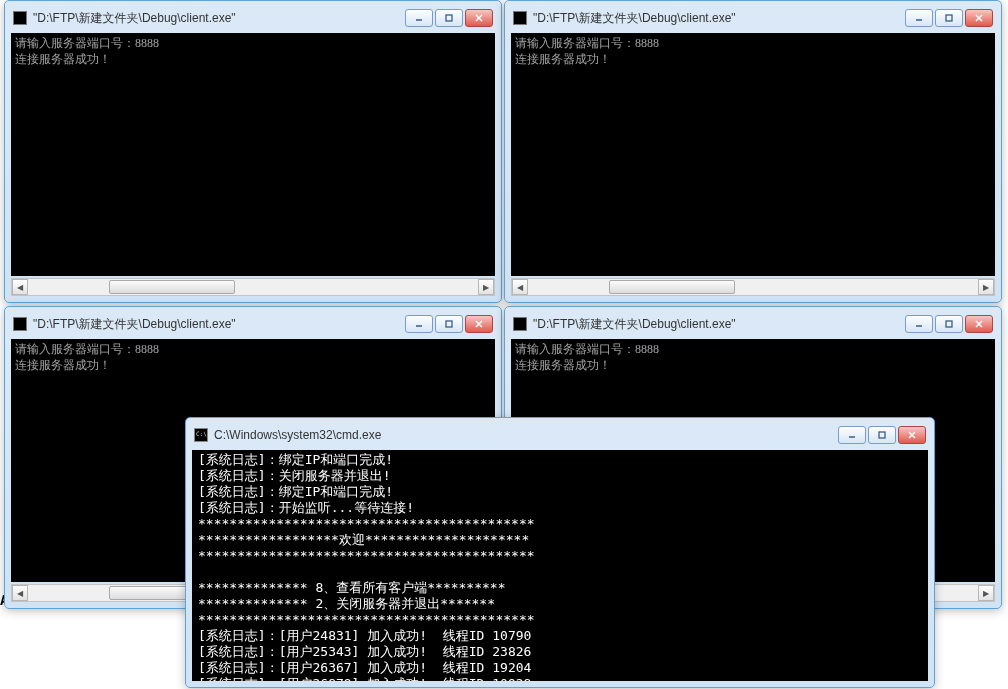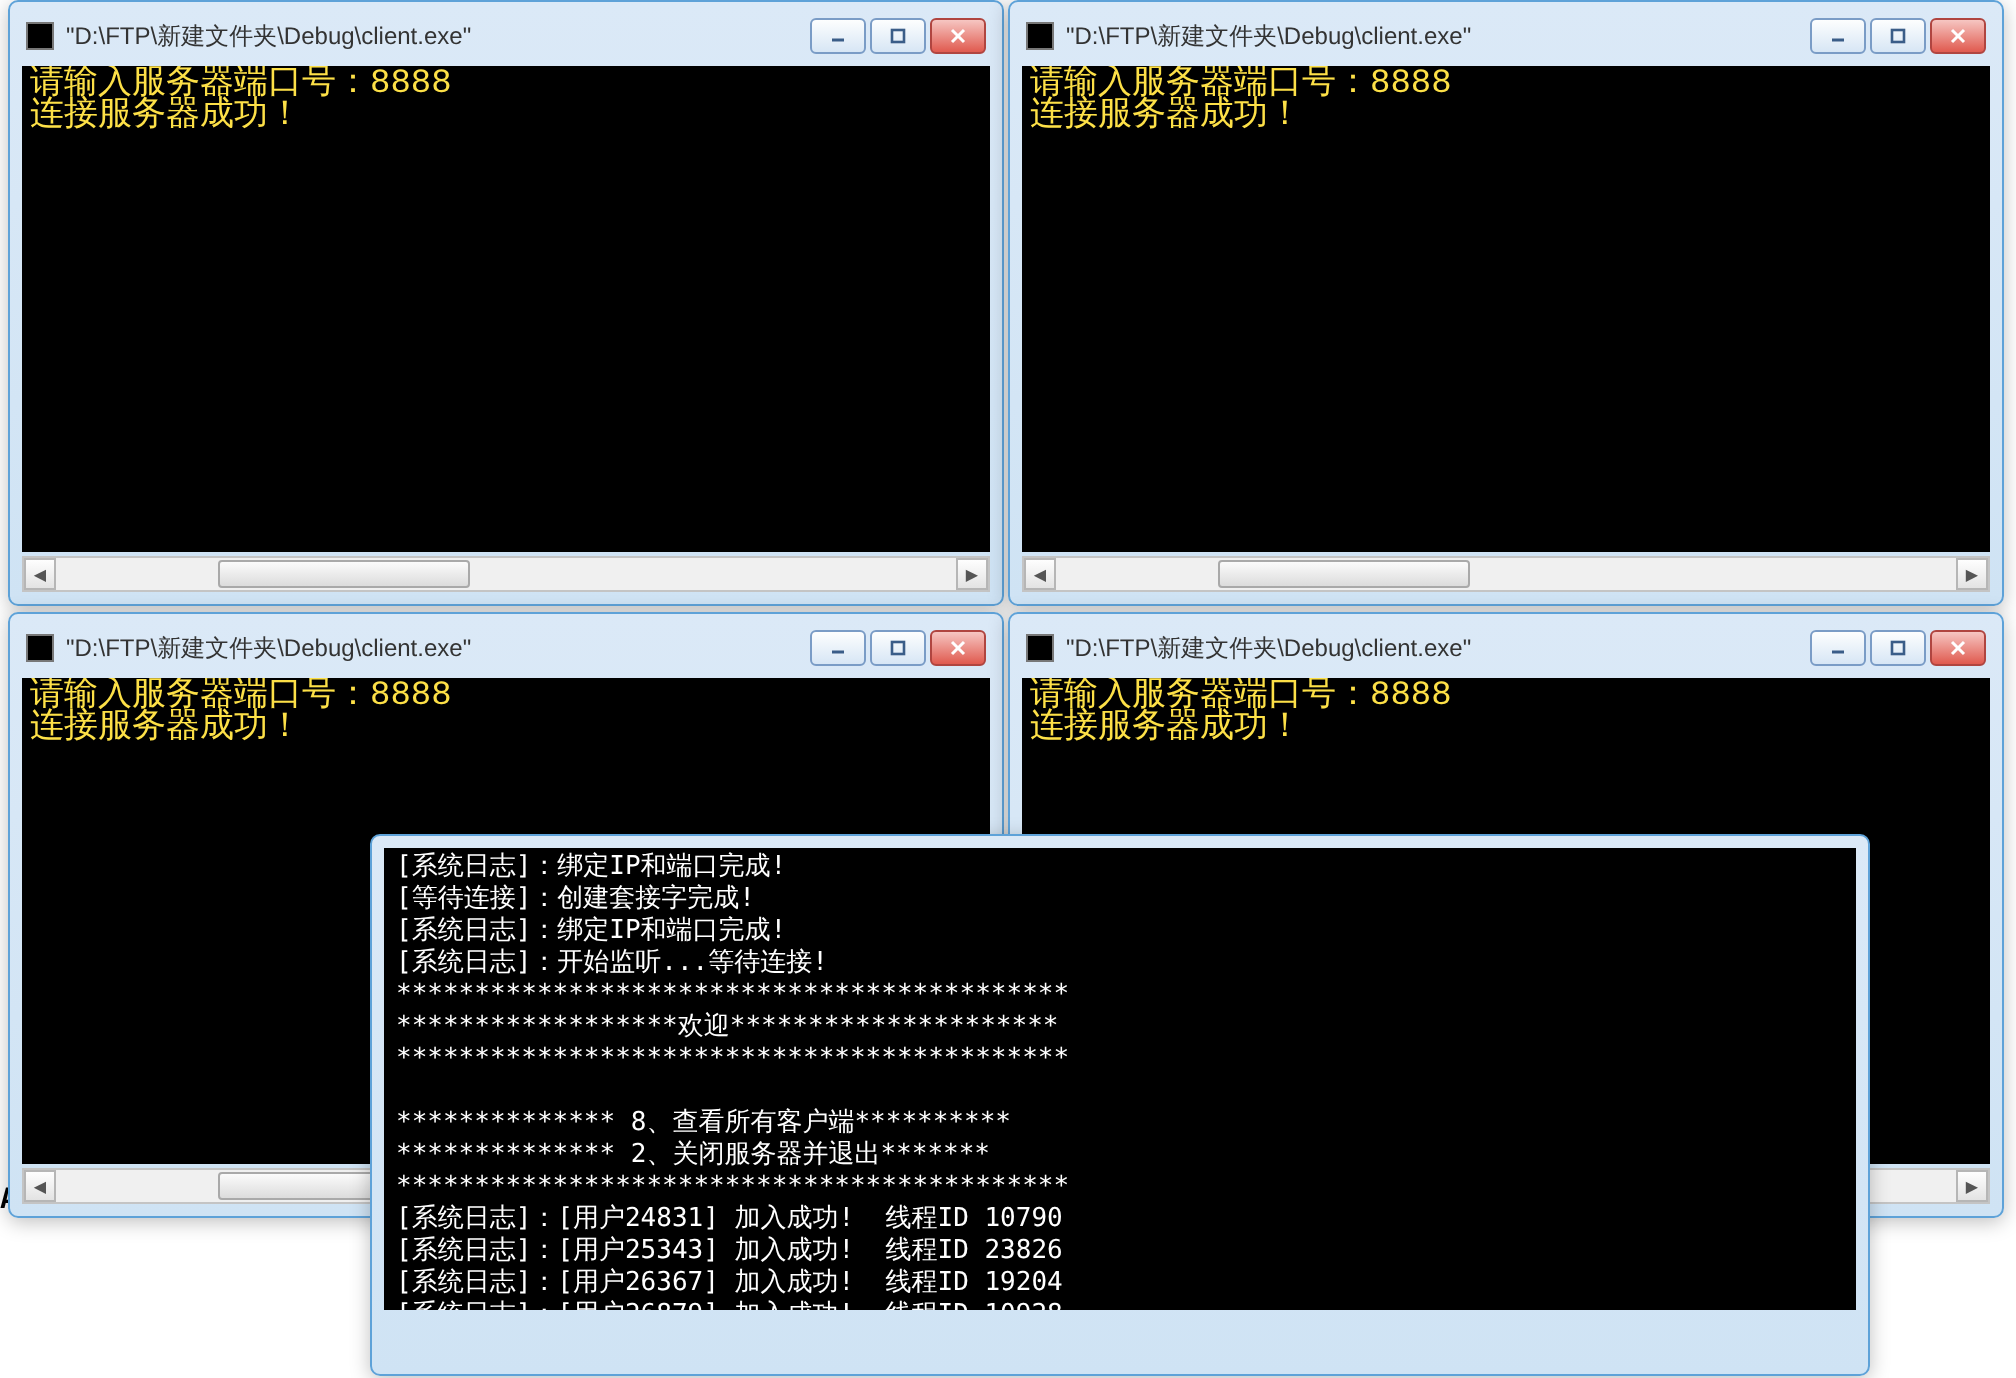--- a/index.html
+++ b/index.html
@@ -80,23 +80,23 @@
   .win-btn.close {
     background: linear-gradient(to bottom,#f6c6c2,#e05a4f);
     border-color:#b04540;
     color:#fff;
   }
   .win-btn svg { width:10px; height:10px; }
   .client-area {
     background:#000;
     width:100%;
     height: calc(100% - 46px);
-    color:#fde047;
-    font-family: Liberation Mono, monospace;
-    font-size: 17px;
+    color:#a3a3a3;
+    font-family: Liberation Serif, serif;
+    font-size: 12px;
     line-height: 16px;
     padding: 2px 4px;
     box-sizing: border-box;
     white-space: pre;
     overflow:hidden;
   }
   .scrollbar-h {
     height: 18px;
     margin-top:2px;
     background:#f0f0f0;
@@ -287,22 +287,45 @@
   <div class="scrollbar-h">
     <div class="sb-btn">◀</div>
     <div class="sb-track">
         <div class="sb-thumb"></div>
       </div>
     <div class="sb-btn">▶</div>
   </div>
 </div>
 
 <div class="window cmd-window" id="win-cmd" style="left: 185px; top: 417px; width: 750px; height: 271px;">
+  <div class="titlebar">
+    <span class="cmd-icon"></span>
+    <span class="title-text">C:\Windows\system32\cmd.exe</span>
+    <span class="title-spacer"></span>
+    <div class="win-controls">
+      <div class="win-btn">
+          <svg viewBox="0 0 10 10">
+            <line x1="2" y1="7" x2="8" y2="7" stroke="currentColor" stroke-width="1.5"></line>
+          </svg>
+        </div>
+      <div class="win-btn">
+          <svg viewBox="0 0 10 10">
+            <rect x="2" y="2" width="6" height="6" fill="none" stroke="currentColor" stroke-width="1.3"></rect>
+          </svg>
+        </div>
+      <div class="win-btn close">
+          <svg viewBox="0 0 10 10">
+            <line x1="2" y1="2" x2="8" y2="8" stroke="currentColor" stroke-width="1.5"></line>
+            <line x1="8" y1="2" x2="2" y2="8" stroke="currentColor" stroke-width="1.5"></line>
+          </svg>
+        </div>
+    </div>
+  </div>
   <div class="cmd-client"><span>[系统日志]：绑定IP和端口完成!</span>
-<span>[等待连接]：创建套接字完成!</span>
+<span>[系统日志]：关闭服务器并退出!</span>
 <span>[系统日志]：绑定IP和端口完成!</span>
 <span>[系统日志]：开始监听...等待连接!</span>
 <span>*******************************************</span>
 <span>******************欢迎*********************</span>
 <span>*******************************************</span>
 <span></span>
 <span>************** 8、查看所有客户端**********</span>
 <span>************** 2、关闭服务器并退出*******</span>
 <span>*******************************************</span>
 <span>[系统日志]：[用户24831] 加入成功!  线程ID 10790</span>

